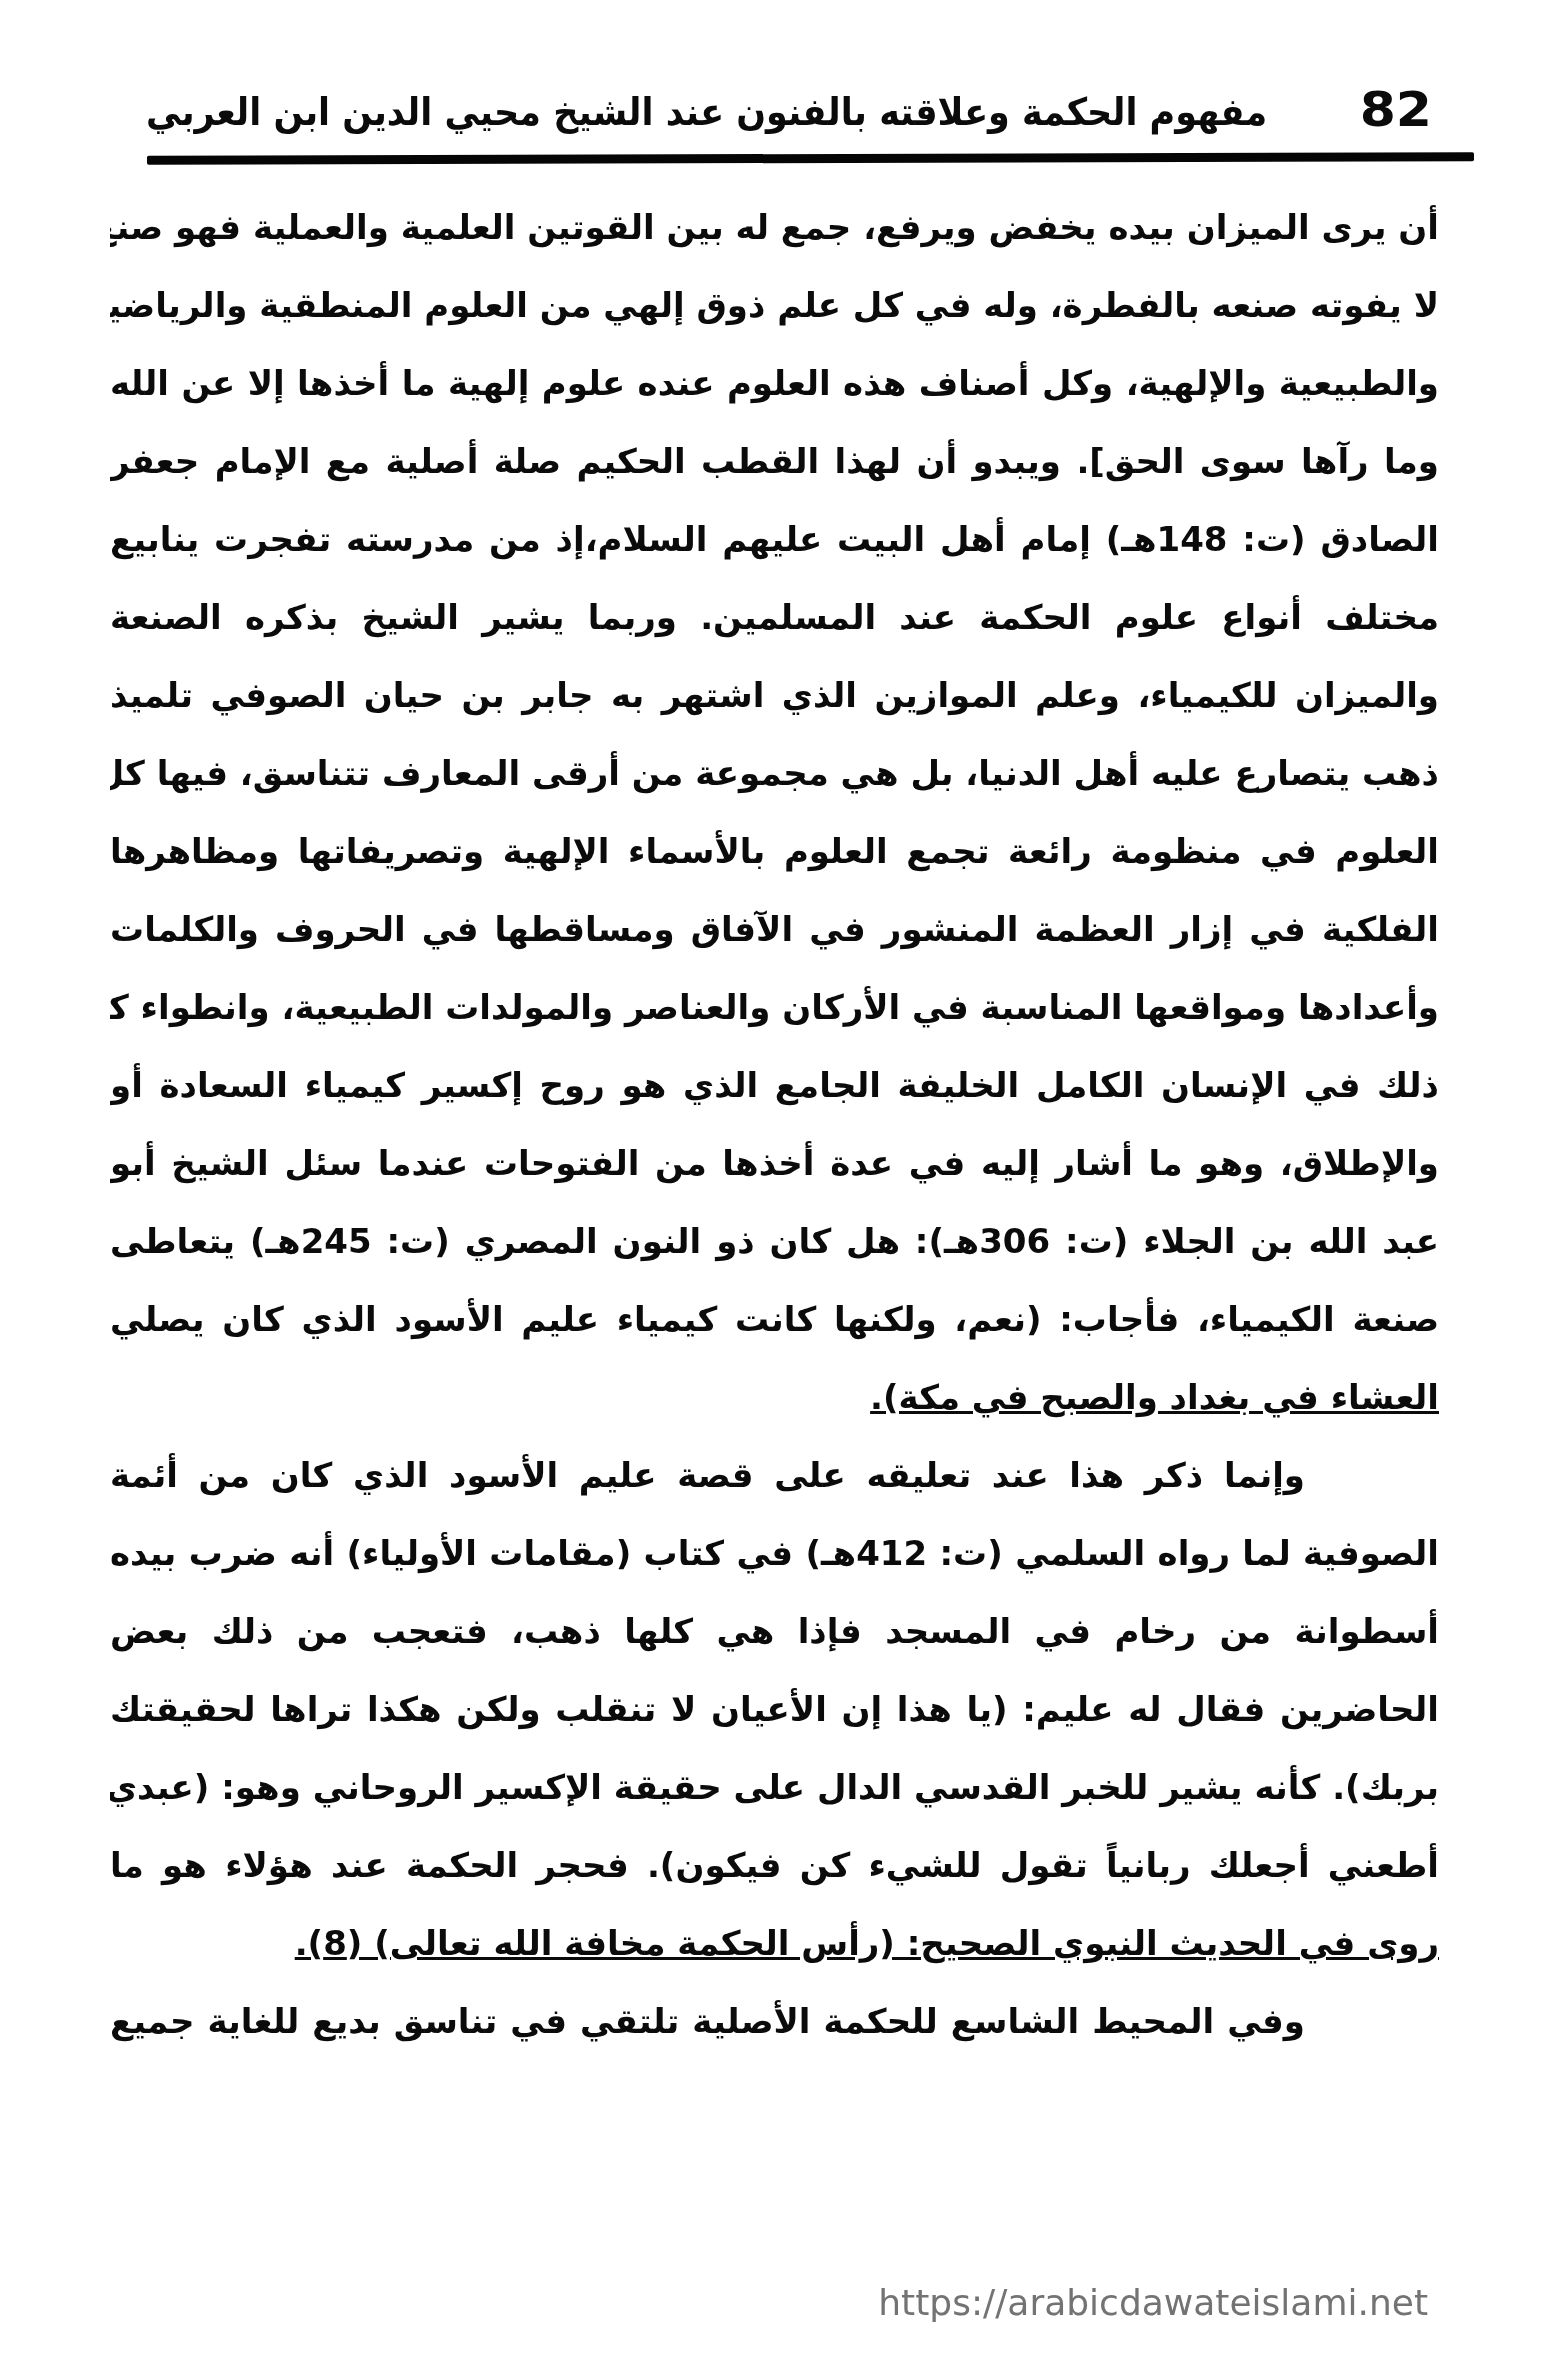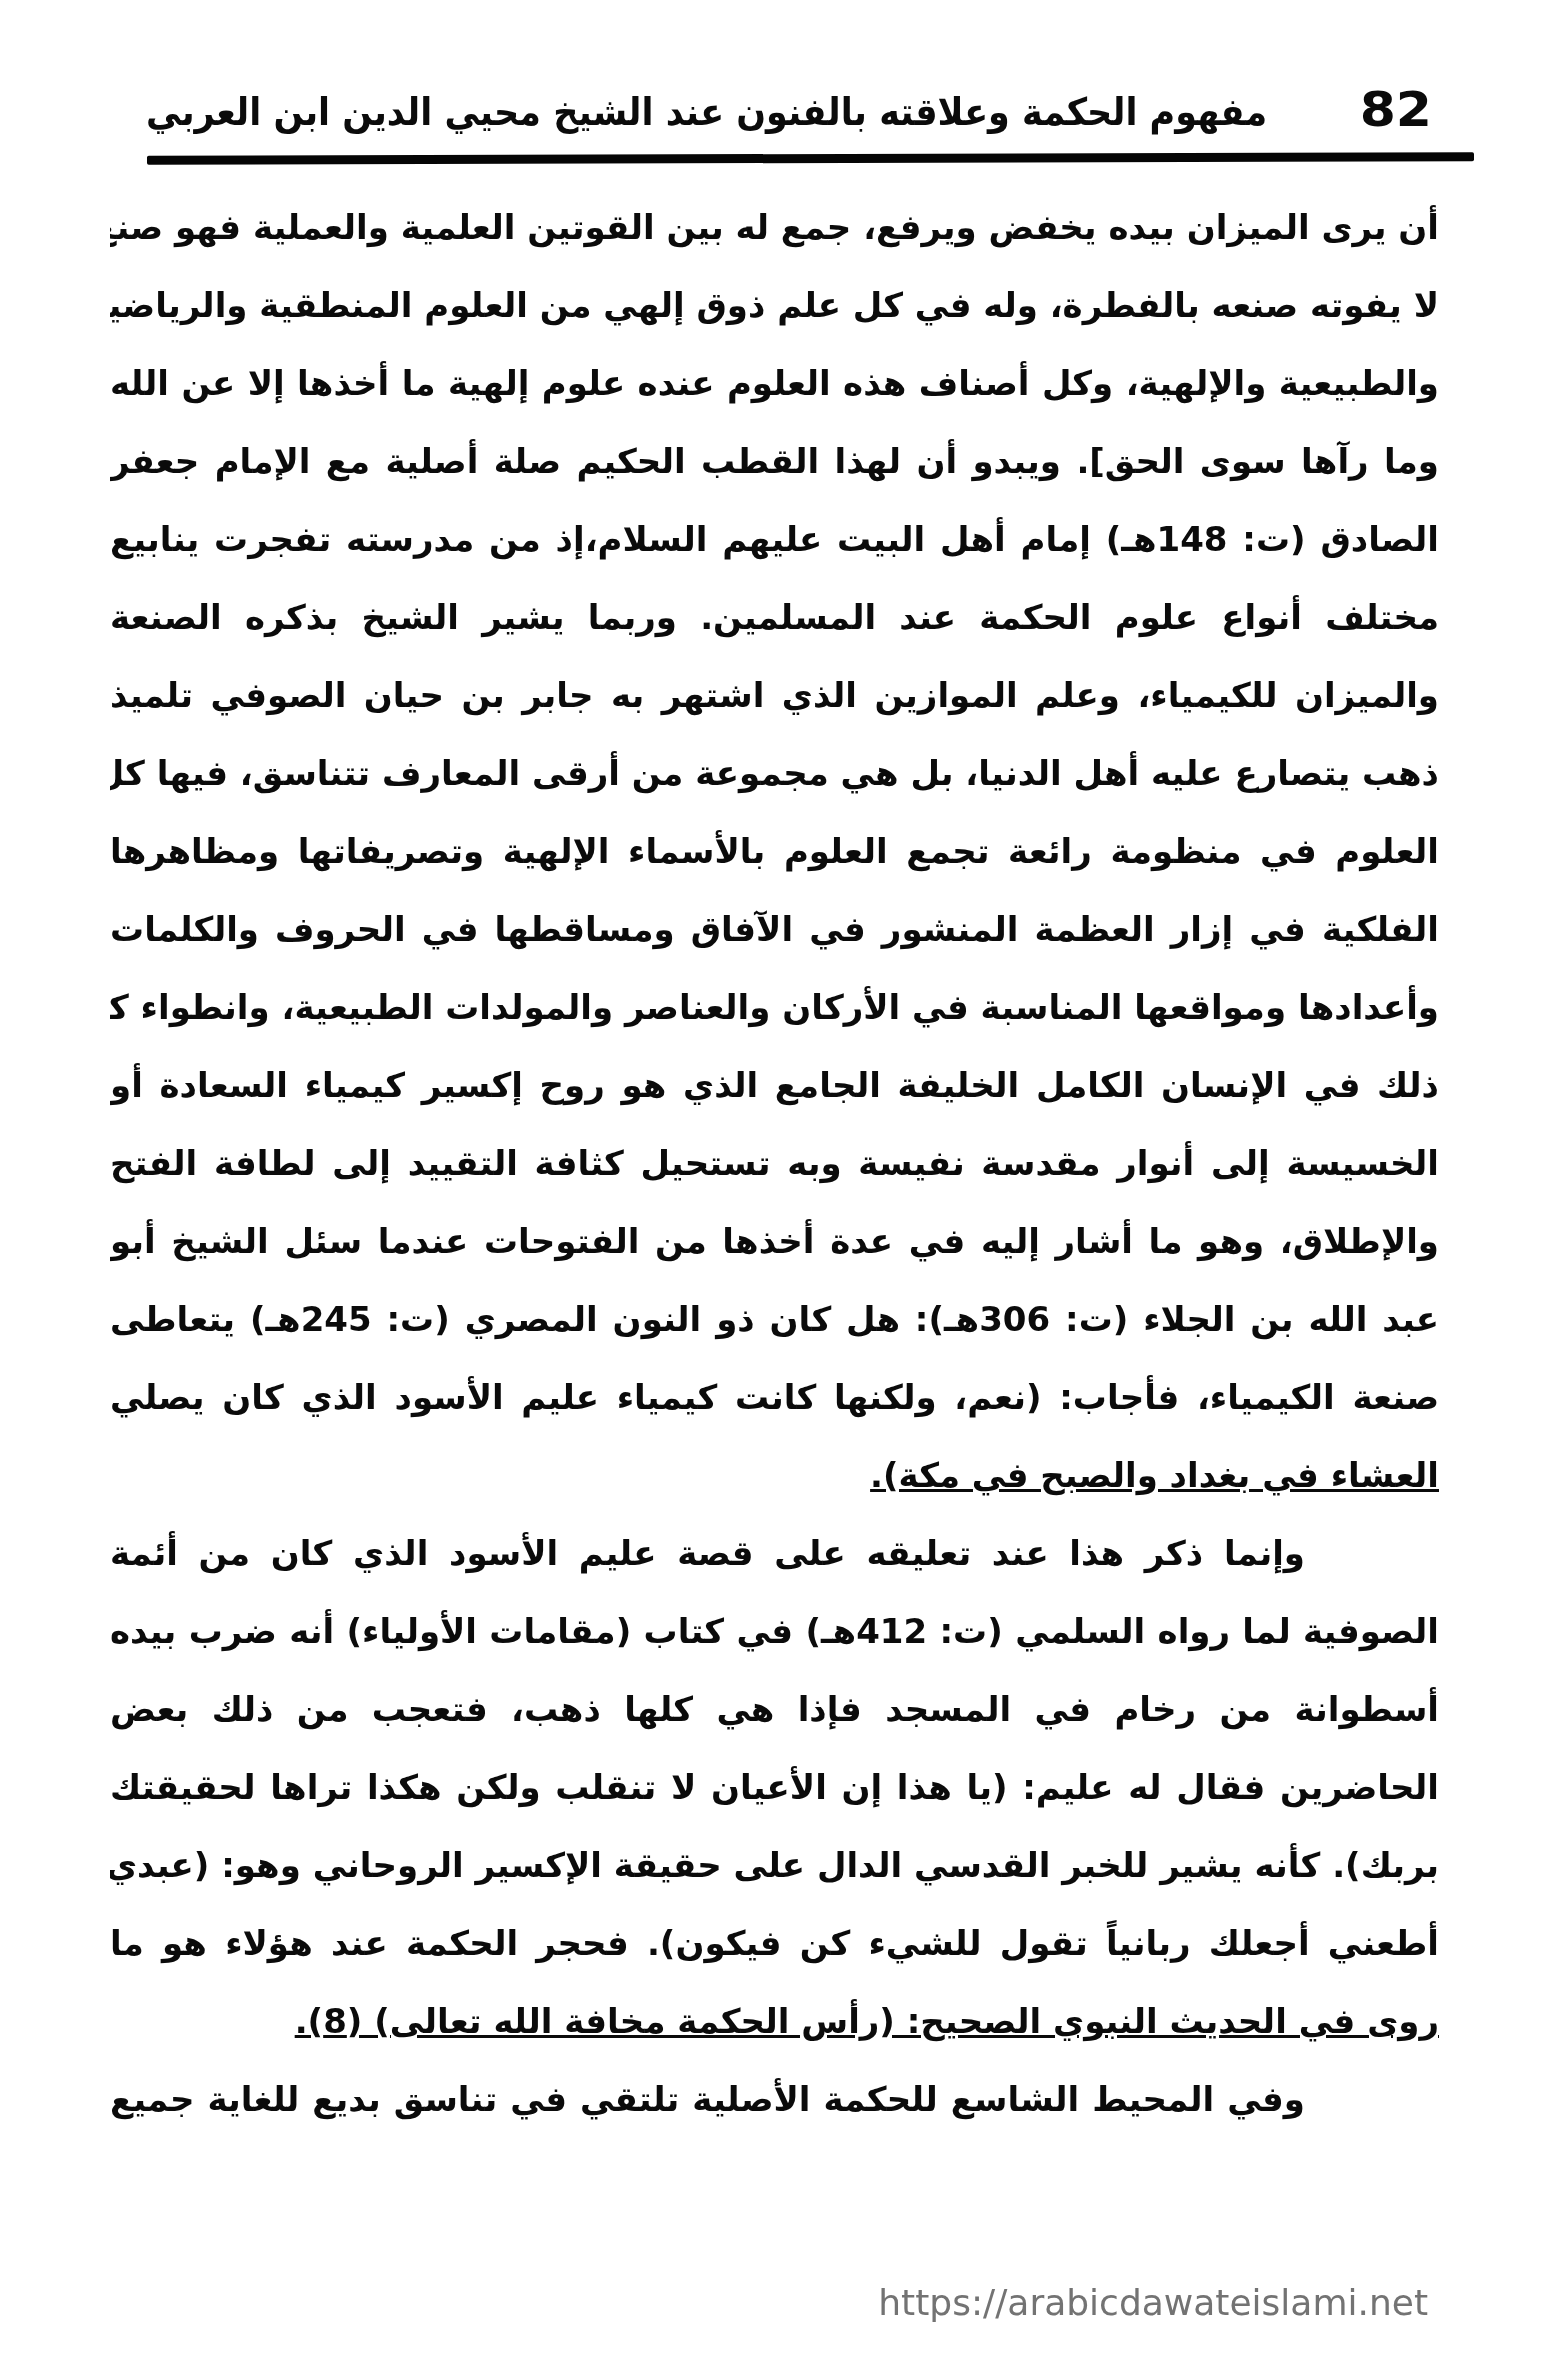--- a/index.html
+++ b/index.html
@@ -66,21 +66,20 @@
         <div class="line">والطبيعية والإلهية، وكل أصناف هذه العلوم عنده علوم إلهية ما أخذها إلا عن الله</div>
         <div class="line">وما رآها سوى الحق]. ويبدو أن لهذا القطب الحكيم صلة أصلية مع الإمام جعفر</div>
         <div class="line">الصادق (ت: 148هـ) إمام أهل البيت عليهم السلام،إذ من مدرسته تفجرت ينابيع</div>
         <div class="line">مختلف أنواع علوم الحكمة عند المسلمين. وربما يشير الشيخ بذكره الصنعة</div>
         <div class="line">والميزان للكيمياء، وعلم الموازين الذي اشتهر به جابر بن حيان الصوفي تلميذ</div>
         <div class="line">ذهب يتصارع عليه أهل الدنيا، بل هي مجموعة من أرقى المعارف تتناسق، فيها كل</div>
         <div class="line">العلوم في منظومة رائعة تجمع العلوم بالأسماء الإلهية وتصريفاتها ومظاهرها</div>
         <div class="line">الفلكية في إزار العظمة المنشور في الآفاق ومساقطها في الحروف والكلمات</div>
         <div class="line">وأعدادها ومواقعها المناسبة في الأركان والعناصر والمولدات الطبيعية، وانطواء كل</div>
         <div class="line">ذلك في الإنسان الكامل الخليفة الجامع الذي هو روح إكسير كيمياء السعادة أو</div>
-        <div class="line">الخسيسة إلى أنوار مقدسة نفيسة وبه تستحيل كثافة التقييد إلى لطافة الفتح</div>
         <div class="line">والإطلاق، وهو ما أشار إليه في عدة أخذها من الفتوحات عندما سئل الشيخ أبو</div>
         <div class="line">عبد الله بن الجلاء (ت: 306هـ): هل كان ذو النون المصري (ت: 245هـ) يتعاطى</div>
         <div class="line">صنعة الكيمياء، فأجاب: (نعم، ولكنها كانت كيمياء عليم الأسود الذي كان يصلي</div>
         <div class="line para-end">العشاء في بغداد والصبح في مكة).</div>
       </div>
       <div class="para">
         <div class="line indent">وإنما ذكر هذا عند تعليقه على قصة عليم الأسود الذي كان من أئمة</div>
         <div class="line">الصوفية لما رواه السلمي (ت: 412هـ) في كتاب (مقامات الأولياء) أنه ضرب بيده</div>
         <div class="line">أسطوانة من رخام في المسجد فإذا هي كلها ذهب، فتعجب من ذلك بعض</div>
         <div class="line">الحاضرين فقال له عليم: (يا هذا إن الأعيان لا تنقلب ولكن هكذا تراها لحقيقتك</div>

